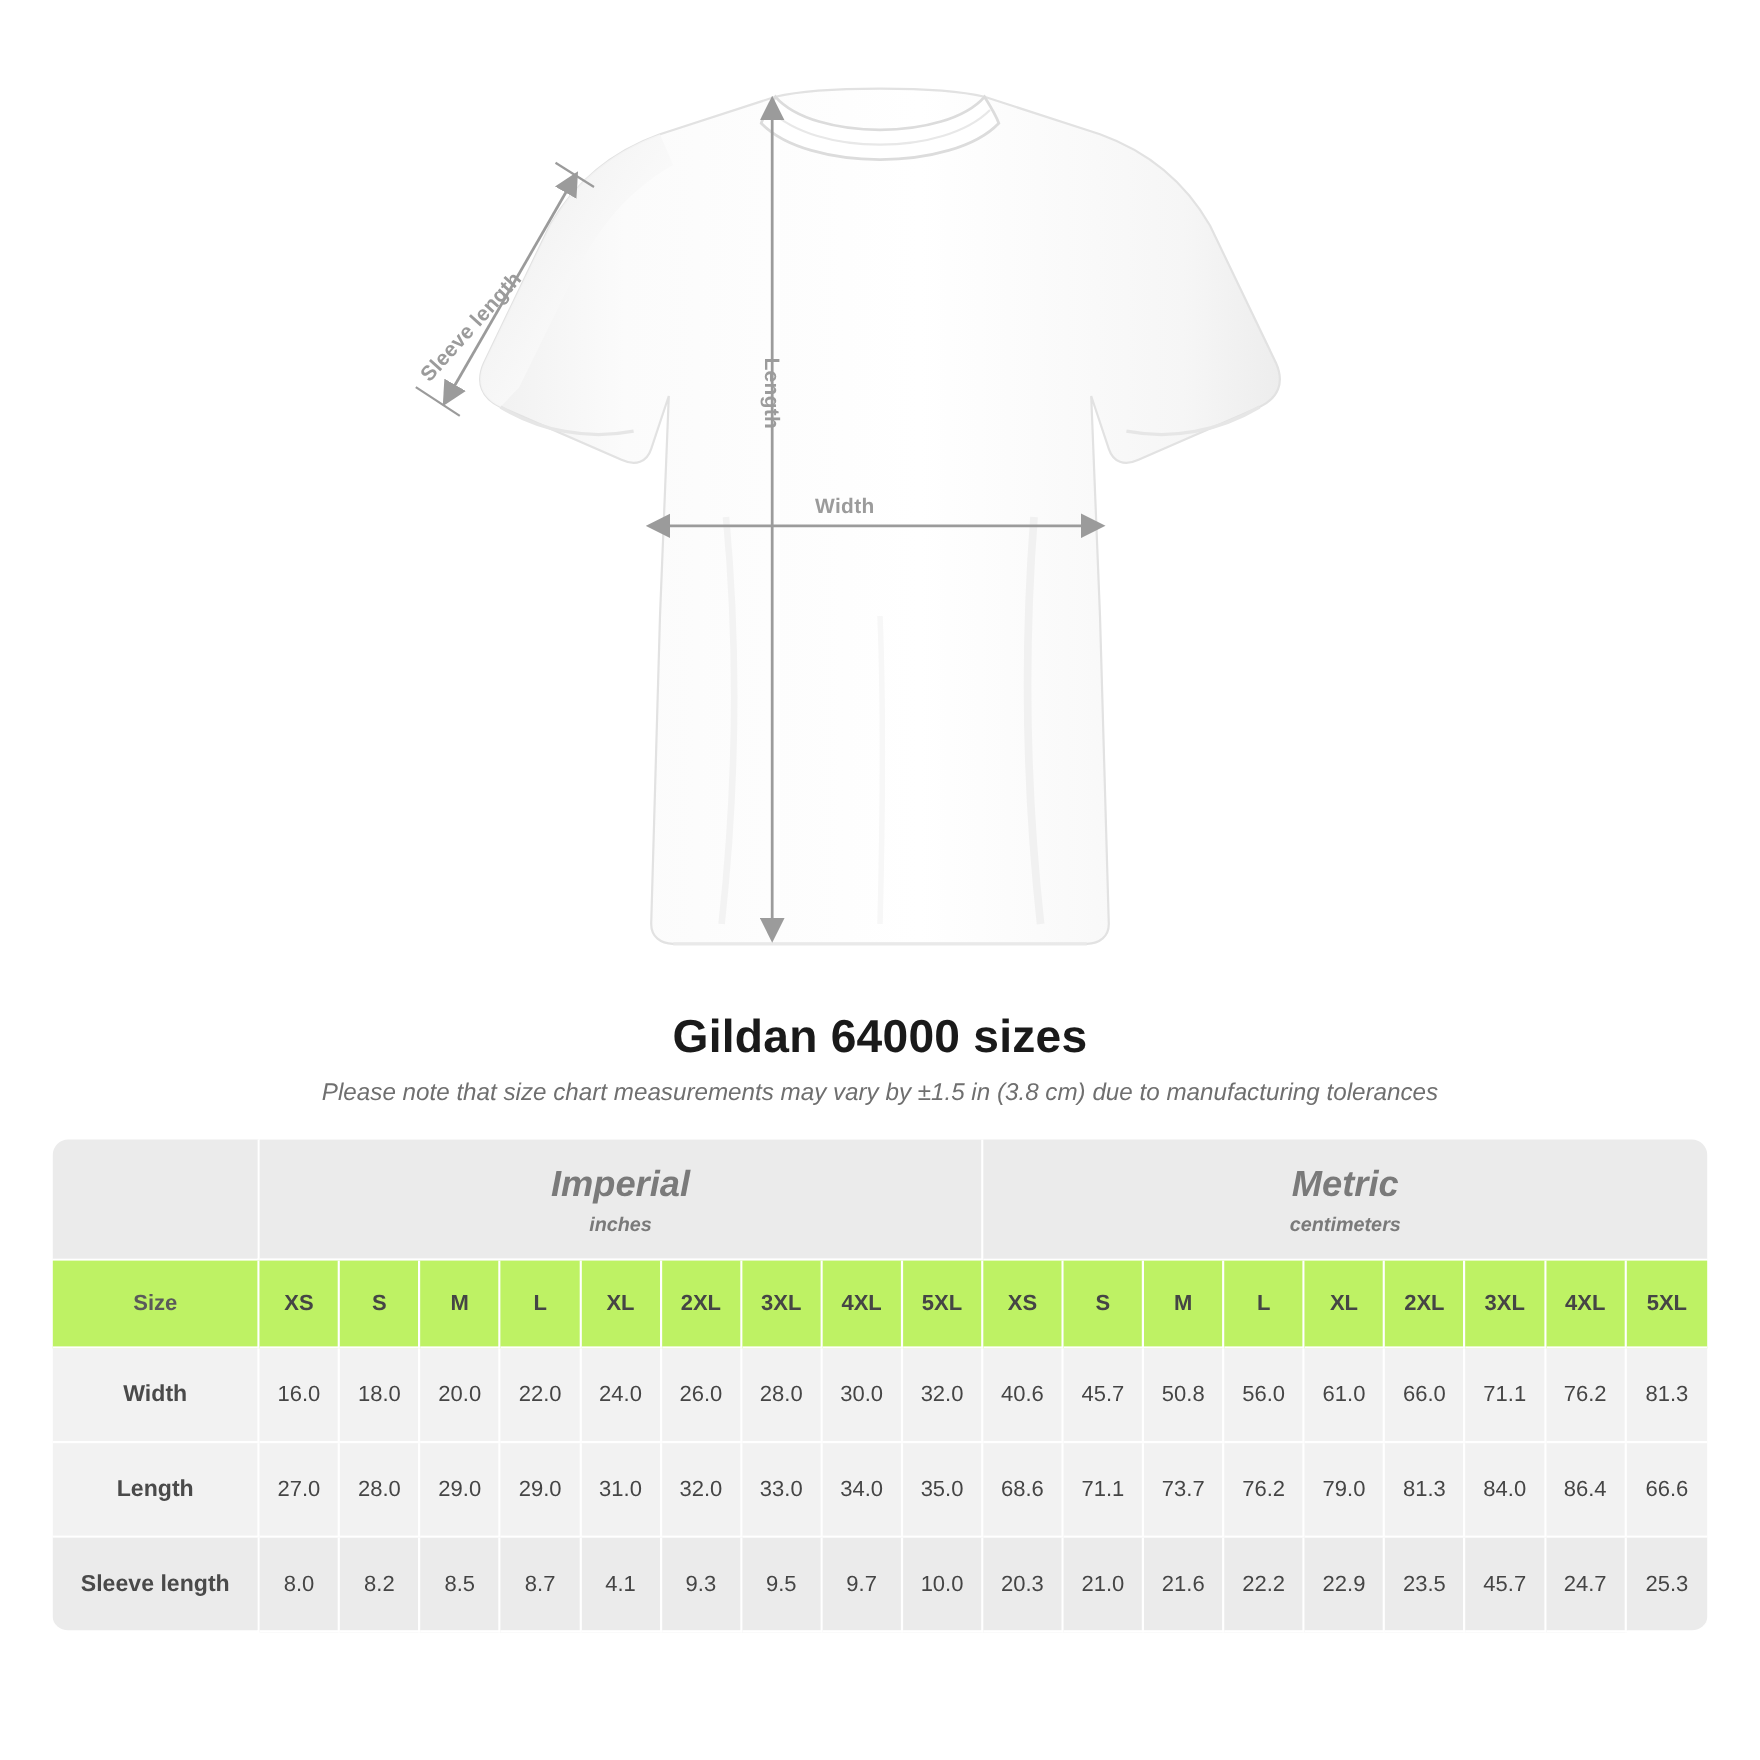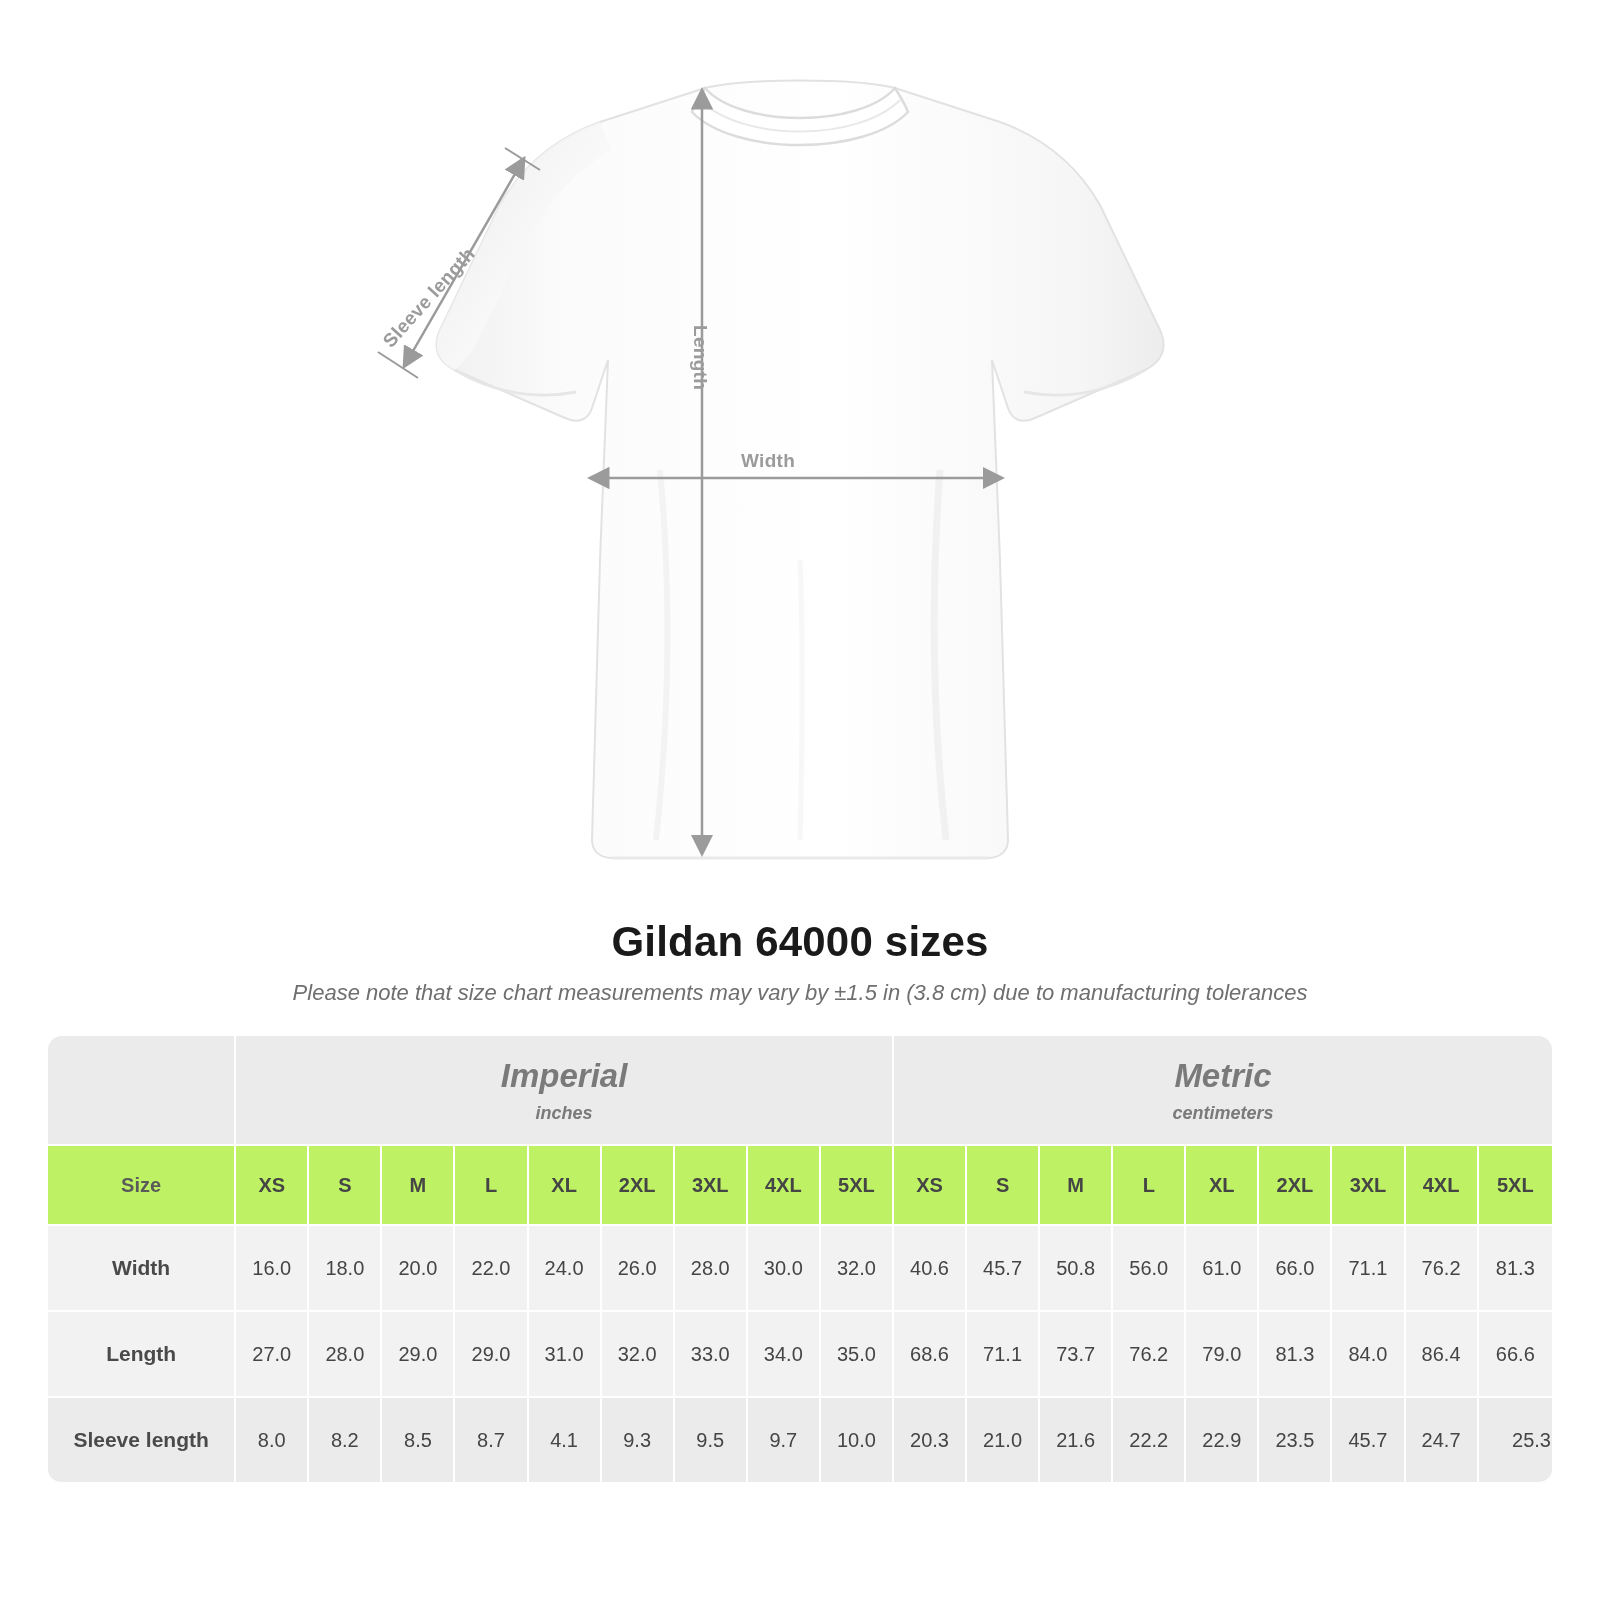--- a/index.html
+++ b/index.html
@@ -138,21 +138,21 @@
   }
   tbody tr.alt td {
     background: #ebebeb;
   }
   tbody td.rowhead {
     font-weight: bold;
     color: #4a4a4a;
     font-size: 21px;
   }
   tbody tr:last-child td:first-child { border-bottom-left-radius: 14px; }
-  tbody tr:last-child td:last-child  { border-bottom-right-radius: 14px; text-align: right; }
+  tbody tr:last-child td:last-child  { border-bottom-right-radius: 14px; }
   col.c-rowhead { width: 188px; }
   col.c-data { width: 73px; }
 </style>
 </head>
 <body>
 
 <div class="page">
 
   <div class="illustration">
     <svg class="shirt-svg" width="1600" height="900" viewBox="0 0 1600 900">

